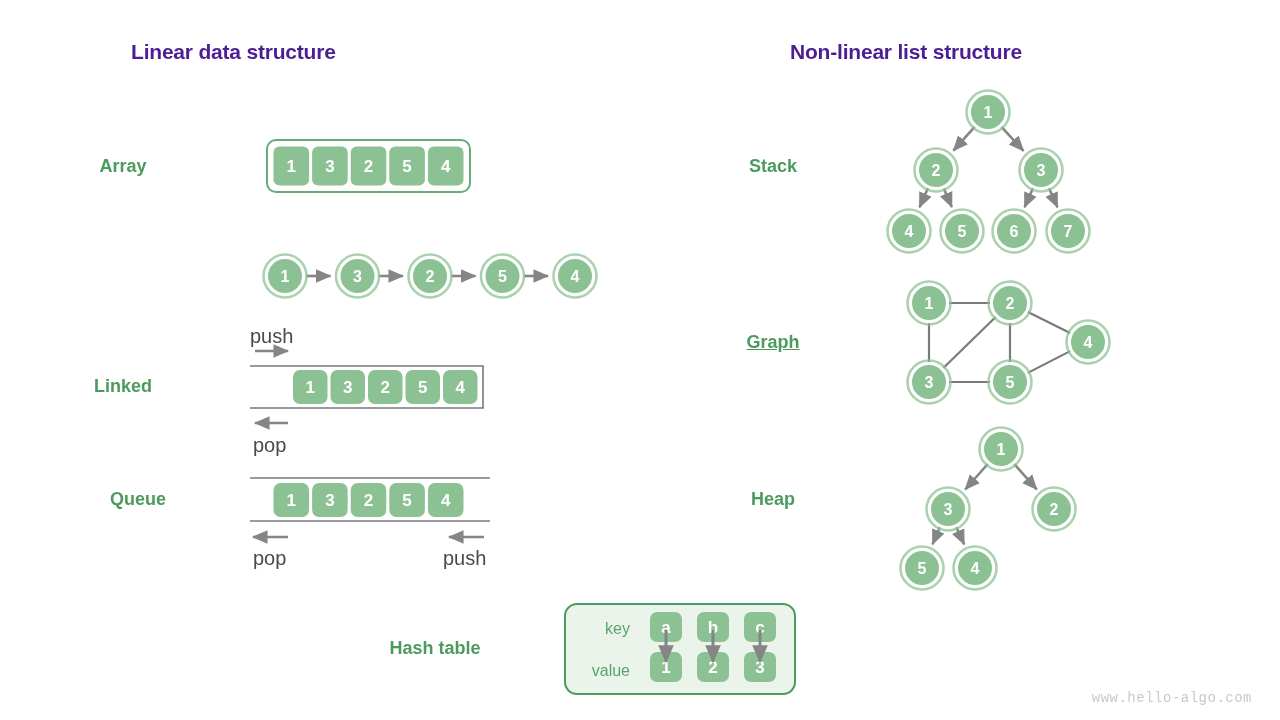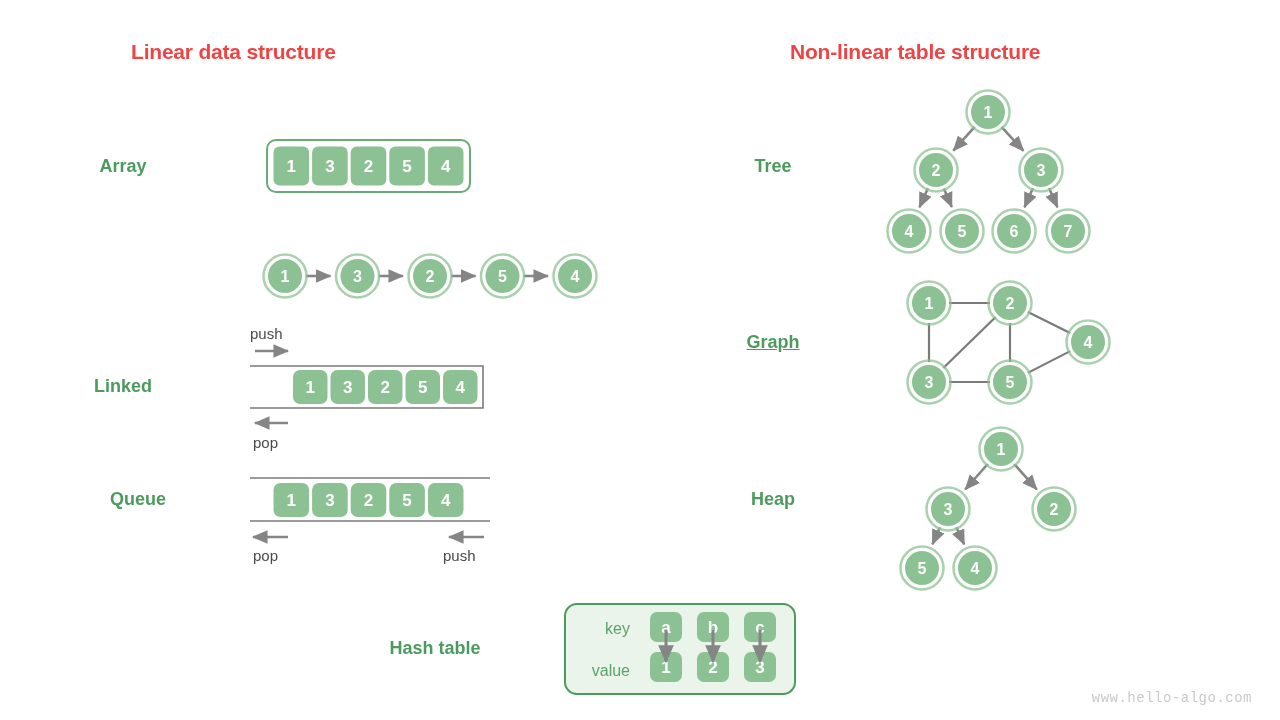--- a/index.html
+++ b/index.html
@@ -3,57 +3,57 @@
 <meta charset="utf-8">
 <style>
   html,body{margin:0;padding:0;}
   body{
     width:1280px;height:720px;background:#ffffff;
     font-family:"Liberation Sans", sans-serif;
     overflow:hidden;position:relative;
   }
   #stage{position:relative;width:1280px;height:720px;}
   .section-title{
-    position:absolute;font-size:21px;font-weight:bold;color:#ef4444;
+    position:absolute;font-size:21px;font-weight:bold;color:#4c1d95;
     letter-spacing:-0.2px;white-space:nowrap;
   }
   .ds-label{
     position:absolute;font-size:18px;font-weight:bold;color:#4c9a5d;
     white-space:nowrap;text-align:center;
   }
   .op-label{
-    position:absolute;font-size:15px;color:#4a4a4a;white-space:nowrap;
+    position:absolute;font-size:20px;color:#4a4a4a;white-space:nowrap;
   }
   .watermark{
     position:absolute;right:28px;bottom:14px;
     font-family:"Liberation Mono", monospace;
     font-size:14px;color:#c9c9c9;letter-spacing:0.5px;
   }
   svg{position:absolute;left:0;top:0;overflow:visible;}
   .cell-text{fill:#ffffff;font-size:17px;font-weight:bold;
     font-family:"Liberation Sans", sans-serif;text-anchor:middle;}
   .node-text{fill:#ffffff;font-size:16px;font-weight:bold;
     font-family:"Liberation Sans", sans-serif;text-anchor:middle;}
   .kv-text{fill:#5aa46c;font-size:16px;
     font-family:"Liberation Sans", sans-serif;text-anchor:end;}
 </style>
 </head>
 <body>
 
 <div id="stage">
 
   <div class="section-title" style="left:131px;top:40px;">Linear data structure</div>
-  <div class="section-title" style="left:790px;top:40px;">Non-linear table structure</div>
+  <div class="section-title" style="left:790px;top:40px;">Non-linear list structure</div>
 
   <div class="ds-label" style="left:60px;top:156px;width:126px;">Array</div>
   <div class="ds-label" style="left:60px;top:376px;width:126px;">Linked</div>
   <div class="ds-label" style="left:75px;top:489px;width:126px;">Queue</div>
   <div class="ds-label" style="left:340px;top:638px;width:190px;">Hash table</div>
 
-  <div class="ds-label" style="left:710px;top:156px;width:126px;">Tree</div>
+  <div class="ds-label" style="left:710px;top:156px;width:126px;">Stack</div>
   <div class="ds-label" style="left:710px;top:332px;width:126px;text-decoration:underline;">Graph</div>
   <div class="ds-label" style="left:710px;top:489px;width:126px;">Heap</div>
 
   <div class="op-label" style="left:250px;top:325px;">push</div>
   <div class="op-label" style="left:253px;top:434px;">pop</div>
   <div class="op-label" style="left:253px;top:547px;">pop</div>
   <div class="op-label" style="left:443px;top:547px;">push</div>
 
   <div class="watermark">www.hello-algo.com</div>
 

